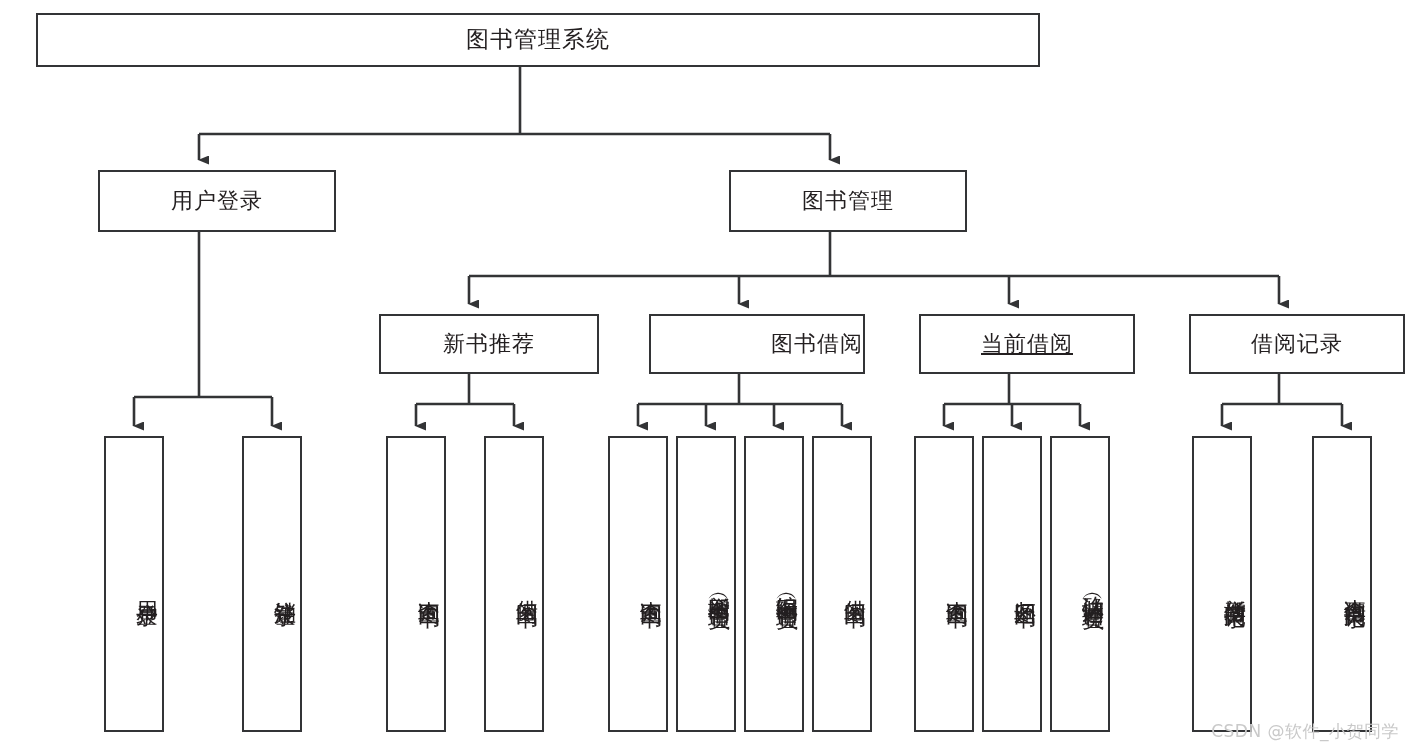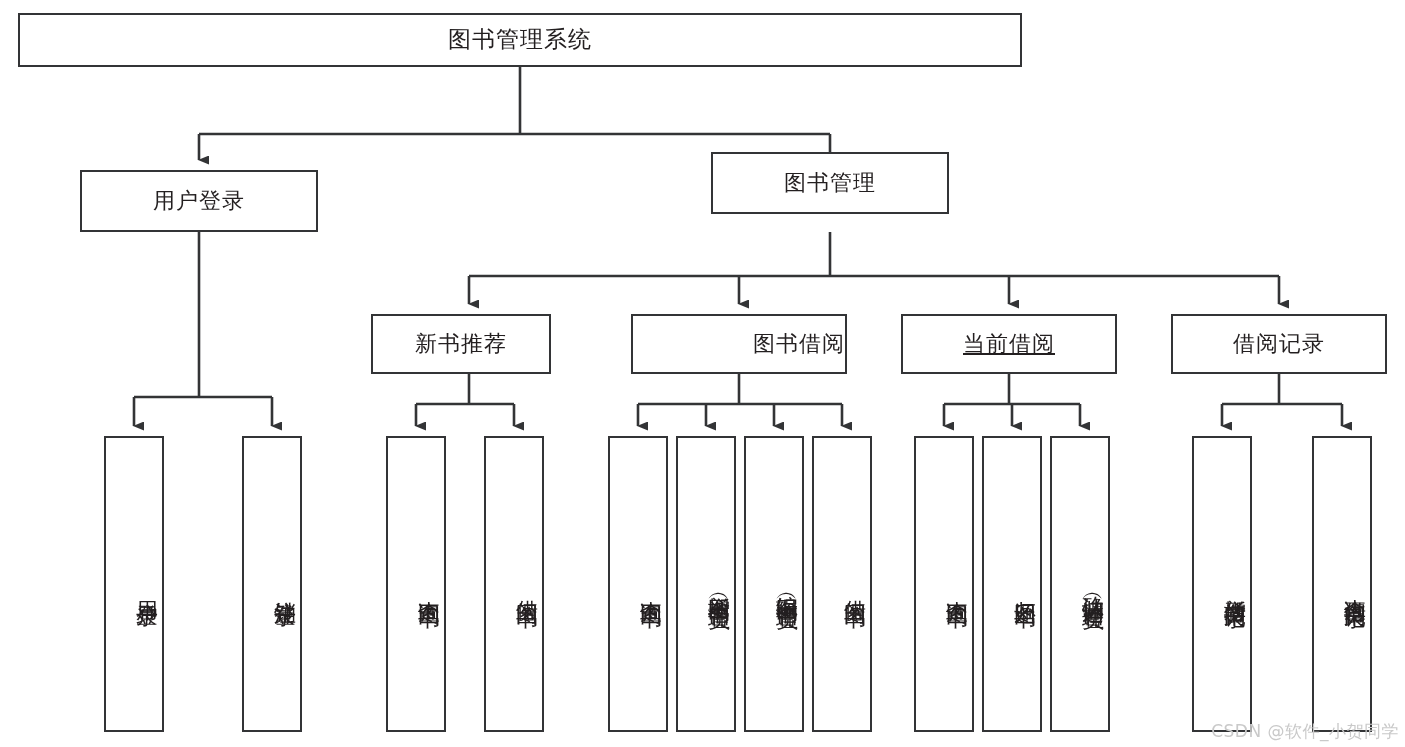--- a/index.html
+++ b/index.html
@@ -1,21 +1,21 @@
 <!DOCTYPE html>
 <html><head>
 <meta charset="utf-8">
 <style>
   html,body{margin:0;padding:0;background:#ffffff;}
   body{width:1405px;height:747px;font-family:"DejaVu Sans","Liberation Sans",sans-serif;}
   #stage{position:relative;width:1405px;height:747px;overflow:hidden;background:#fff;}
   svg#wires{position:absolute;left:0;top:0;width:1405px;height:747px;pointer-events:none;}
   .node{position:absolute;box-sizing:border-box;border:2px solid #333436;background:#ffffff;
         display:flex;align-items:center;justify-content:center;color:#231f20;}
-  .node.h{font-size:22px;line-height:1.1;letter-spacing:1px;}
+  .node.h{font-size:22px;line-height:1.1;letter-spacing:1px;margin-left:18px;}
   .node.root{font-size:23px;}
   .node.v{writing-mode:vertical-rl;text-orientation:upright;font-size:22px;
           line-height:1.35;letter-spacing:2px;padding-top:6px;align-items:flex-start;justify-content:center;}
   .node.v span{writing-mode:vertical-rl;text-orientation:upright;display:block;}
   .wm{position:absolute;right:6px;bottom:4px;font-size:17px;color:#c9c9c9;
       letter-spacing:.5px;white-space:nowrap;}
 </style>
 </head>
 <body>
 
@@ -71,25 +71,25 @@
     </g>
   </svg>
 
   <div class="node h root" style="left:18px;top:13px;width:1004px;height:54px;">
     <span>图书管理系统</span>
   </div>
 
   <div class="node h" style="left:80px;top:170px;width:238px;height:62px;">
     <span>用户登录</span>
   </div>
-  <div class="node h" style="left:711px;top:152px;width:238px;height:62px;">
+  <div class="node h" style="left:711px;top:170px;width:238px;height:62px;">
     <span>图书管理</span>
   </div>
 
-  <div class="node h" style="left:371px;top:314px;width:180px;height:60px;">
+  <div class="node h" style="left:361px;top:314px;width:220px;height:60px;">
     <span>新书推荐</span>
   </div>
   <div class="node h" style="left:631px;top:314px;width:216px;height:60px;justify-content:flex-end;">
     <span>图书借阅</span>
   </div>
   <div class="node h" style="left:901px;top:314px;width:216px;height:60px;text-decoration:underline;">
     <span>当前借阅</span>
   </div>
   <div class="node h" style="left:1171px;top:314px;width:216px;height:60px;">
     <span>借阅记录</span>

